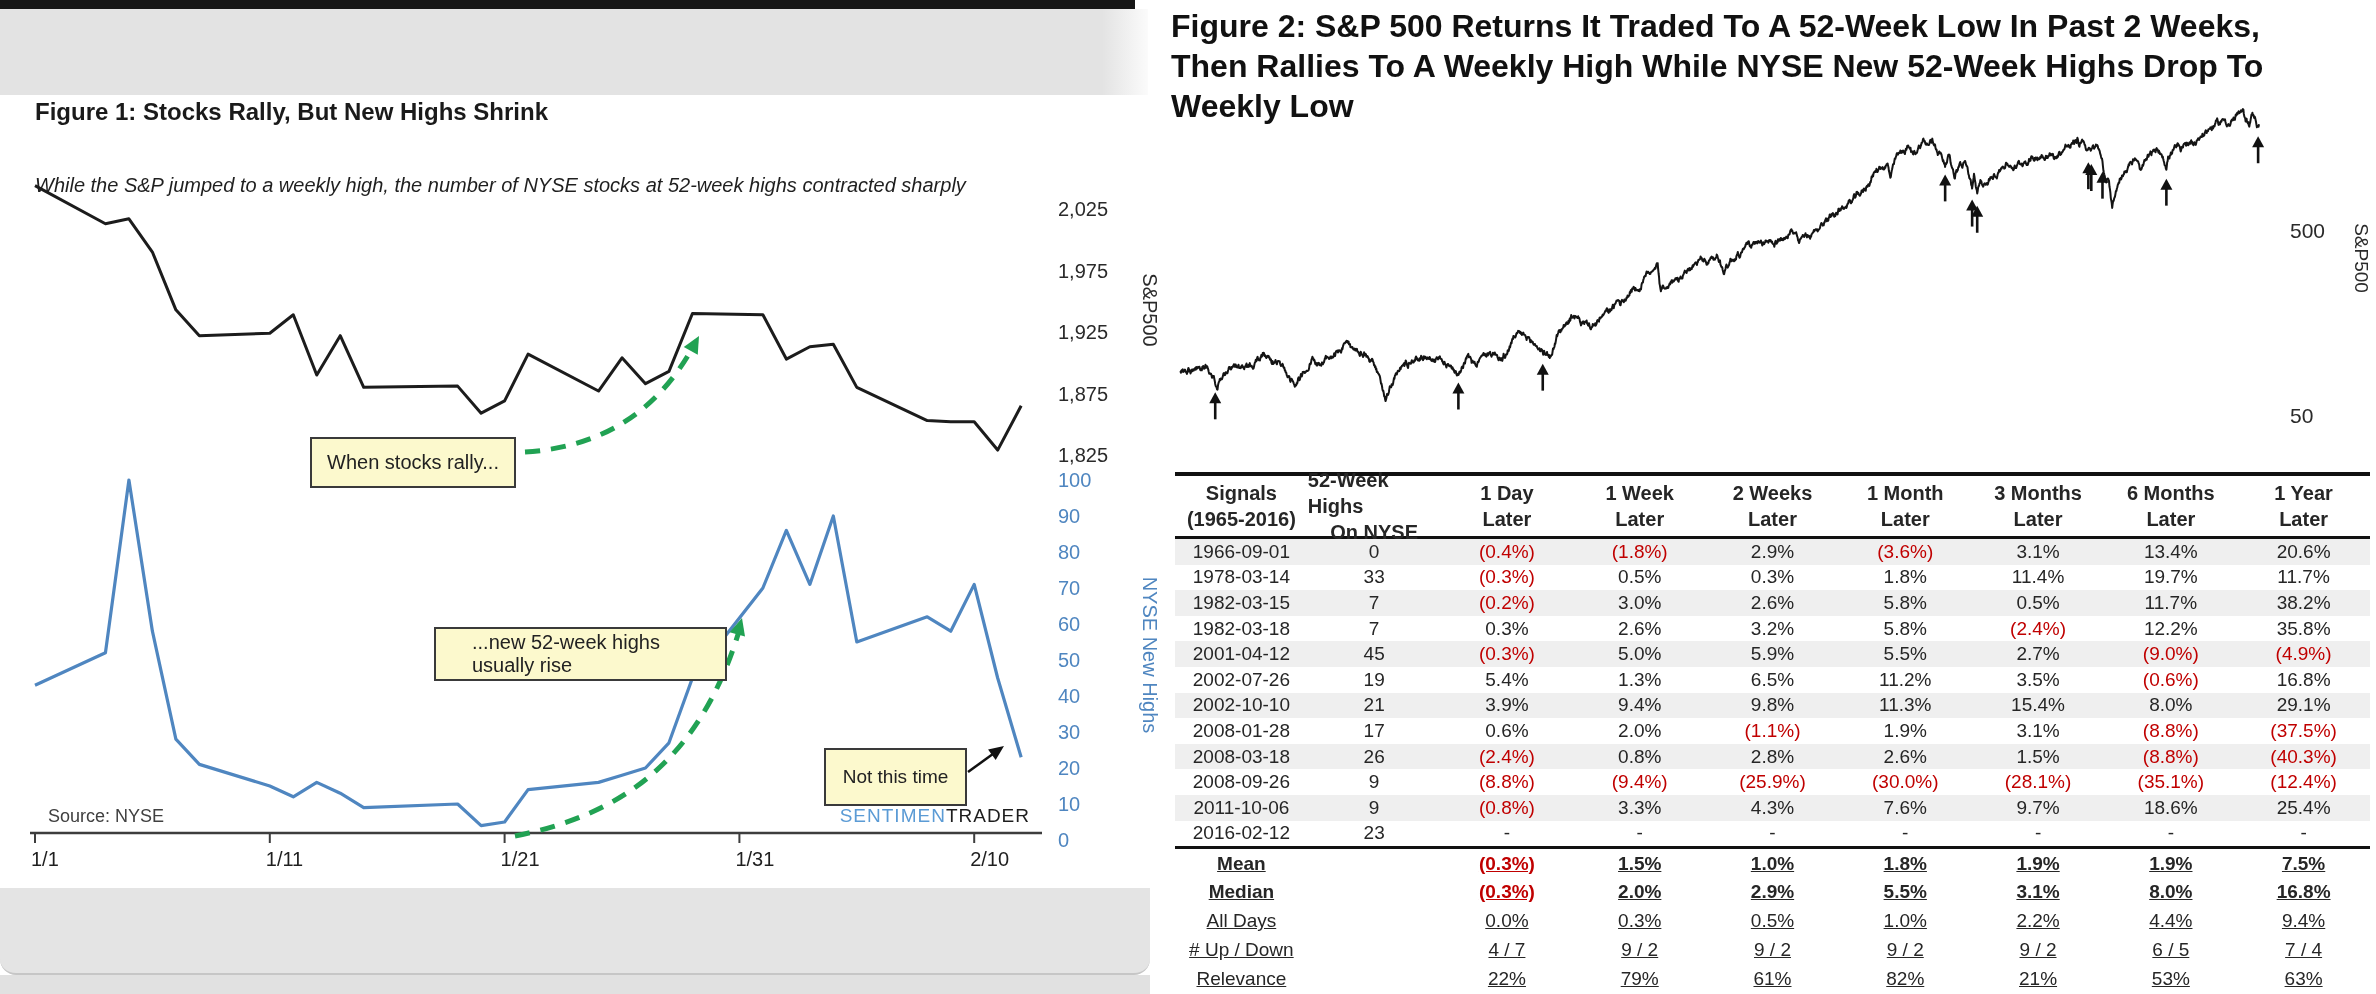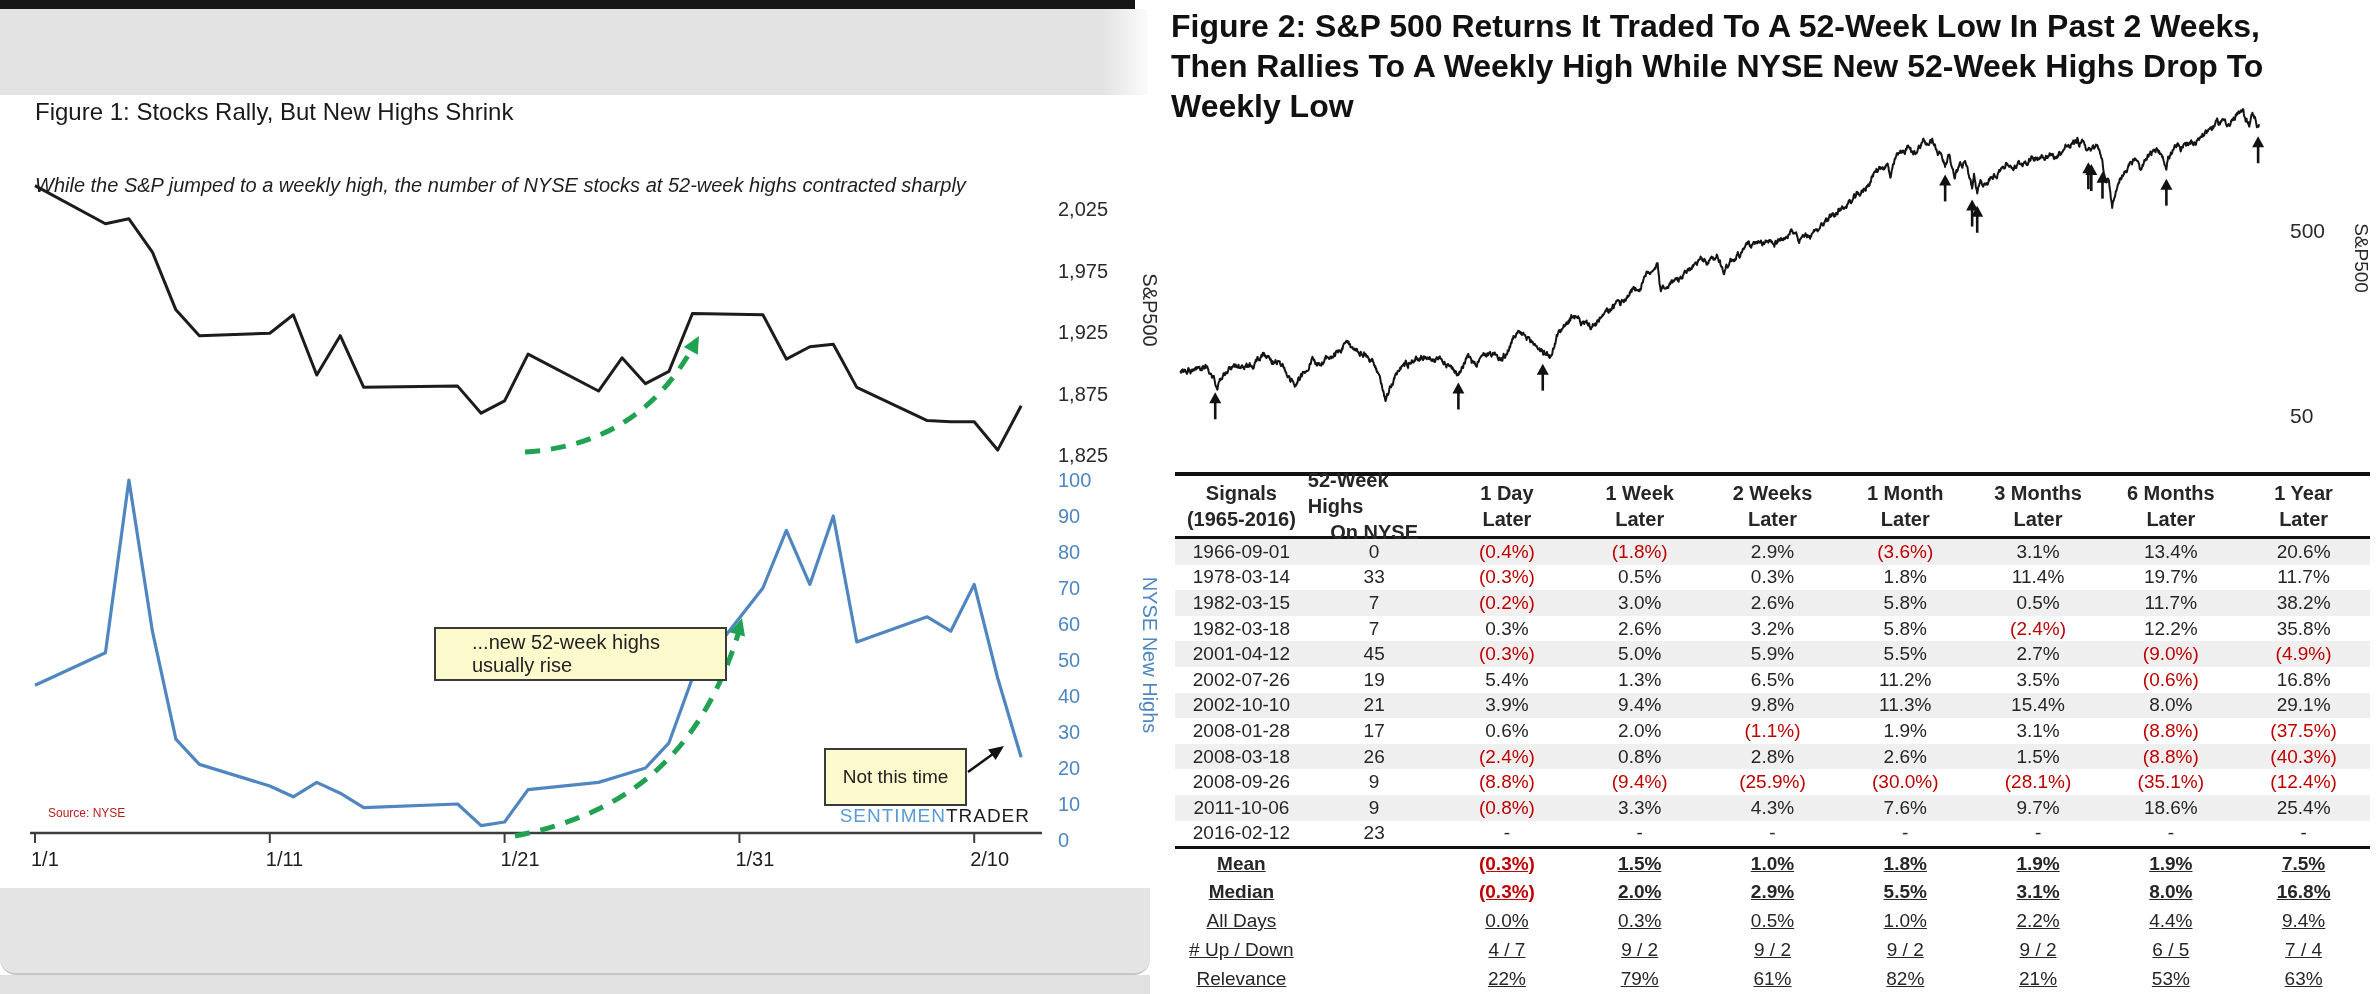--- a/index.html
+++ b/index.html
@@ -3,29 +3,29 @@
 <meta charset="utf-8">
 <style>
   html,body{margin:0;padding:0;background:#fff;}
   #stage{position:relative;width:2376px;height:994px;overflow:hidden;
          font-family:"Liberation Sans","DejaVu Sans",sans-serif;color:#222;}
   
   #left-panel{position:absolute;left:0;top:0;width:1163px;height:994px;background:#fff;}
   #top-black-bar{position:absolute;left:0;top:0;width:1135px;height:9px;background:#161616;}
   #top-gray-strip{position:absolute;left:0;top:9px;width:1148px;height:86px;
       background:linear-gradient(to right,#e3e3e3 96%,#fbfbfb 100%);}
-  #fig1-title{position:absolute;left:35px;top:98px;font-size:24px;font-weight:400;color:#1a1a1a;}
+  #fig1-title{position:absolute;left:35px;top:98px;font-size:24px;font-weight:700;color:#1a1a1a;}
   #fig1-subtitle{position:absolute;left:35px;top:130px;font-size:20px;font-style:italic;color:#1f1f1f;margin-top:44px;}
   #fig1-svg{position:absolute;left:0;top:0;width:1163px;height:994px;}
   .anno{position:absolute;background:#fcf9cd;border:2px solid #3a3a3a;display:flex;
         align-items:center;justify-content:center;font-size:20px;color:#222;box-sizing:border-box;}
   #anno-rally{left:310px;top:437px;width:206px;height:51px;}
   #anno-rise{left:434px;top:627px;width:293px;height:54px;padding-left:36px;}
   #anno-not{left:824px;top:748px;width:143px;height:58px;font-size:19px;}
-  #fig1-source{position:absolute;left:48px;top:806px;font-size:12px;color:#b91c1c;}
+  #fig1-source{position:absolute;left:48px;top:806px;font-size:18px;color:#404040;}
   #fig1-brand{position:absolute;right:133px;top:805px;font-size:19px;letter-spacing:1px;}
   #fig1-brand .b1{color:#5b9bd5;} #fig1-brand .b2{color:#1d1d1d;}
   #bottom-gray{position:absolute;left:0;top:888px;width:1150px;height:85px;background:#e4e4e4;
       border-bottom:2px solid #c6c6c6;border-radius:0 0 16px 16px;}
   #bottom-gray2{position:absolute;left:0;top:975px;width:1150px;height:19px;background:#e1e1e1;}
   
   #right-panel{position:absolute;left:1163px;top:0;width:1213px;height:994px;background:#fff;}
   #fig2-title{position:absolute;left:8px;top:6px;width:1165px;font-size:32px;line-height:40px;
       font-weight:700;color:#111;}
   #fig2-svg{position:absolute;left:0;top:0;width:1213px;height:470px;}
@@ -84,20 +84,21 @@
         <text x="1143" y="655" font-size="20px" fill="#4f86c0" text-anchor="middle" transform="rotate(90 1143 655)">NYSE New Highs</text>
         <polyline points="35,185.63 105.44,223.76 128.92000000000002,218.84 152.4,252.05 175.88,309.86 199.36,335.69 269.8,333.23 293.28000000000003,314.78 316.76,375.05 340.24,335.69 363.72,387.35 457.64,386.12 481.12,413.18 504.6,400.88 528.0799999999999,354.14 598.52,391.03999999999996 622,357.83 645.48,383.65999999999997 668.96,371.36 692.44,313.55 762.88,314.78 786.36,359.06 809.84,346.76 833.32,344.3 856.8000000000001,387.35 927.24,420.56 950.72,421.78999999999996 974.2,421.78999999999996 997.6800000000001,450.08 1021.16,405.8" fill="none" stroke="#1c1c1c" stroke-width="3" stroke-linejoin="round"></polyline>
         <polyline points="35,685.2 105.44,652.8 128.92000000000002,480 152.4,631.2 175.88,739.2 199.36,764.4 269.8,786 293.28000000000003,796.8 316.76,782.4 340.24,793.2 363.72,807.6 457.64,804 481.12,825.6 504.6,822 528.0799999999999,789.6 598.52,782.4 622,775.2 645.48,768 668.96,742.8 692.44,678 762.88,588 786.36,530.4 809.84,584.4 833.32,516 856.8000000000001,642 927.24,616.8 950.72,631.2 974.2,584.4 997.6800000000001,678 1021.16,757.2" fill="none" stroke="#4f86c0" stroke-width="3.2" stroke-linejoin="round"></polyline>
         <path d="M 525 452 Q 640 445 694 345" fill="none" stroke="#21a253" stroke-width="5" stroke-dasharray="15 11"></path>
         <polygon points="699,336 697.7551941129275,354.7470119833404 683.761278798697,346.990058059399" fill="#21a253"></polygon>
         <path d="M 515 836 C 620 815 700 762 740 628" fill="none" stroke="#21a253" stroke-width="5" stroke-dasharray="15 11"></path>
         <polygon points="742,618 745.0042585186176,636.5465476774874 729.6240713836045,632.1363499844155" fill="#21a253"></polygon>
         <line x1="968" y1="772" x2="997" y2="751" stroke="#111" stroke-width="2.5"></line>
         <polygon points="1004,746 995.6853492242769,760.0753892478243 988.0441409444747,749.5581683209499" fill="#111"></polygon>
       </svg>
+    <div class="anno" id="anno-rally">When stocks rally...</div>
     <div class="anno" id="anno-rise">...new 52-week highs usually rise</div>
     <div class="anno" id="anno-not">Not this time</div>
     <div id="fig1-source">Source: NYSE</div>
     <div id="fig1-brand"><span class="b1">SENTIMEN</span><span class="b2">TRADER</span></div>
     <div id="bottom-gray"></div>
     <div id="bottom-gray2"></div>
   </div>
 
   <div id="right-panel">
     <div id="fig2-title">Figure 2: S&amp;P 500 Returns It Traded To A 52-Week Low In Past 2 Weeks, Then Rallies To A Weekly High While NYSE New 52-Week Highs Drop To Weekly Low</div>

